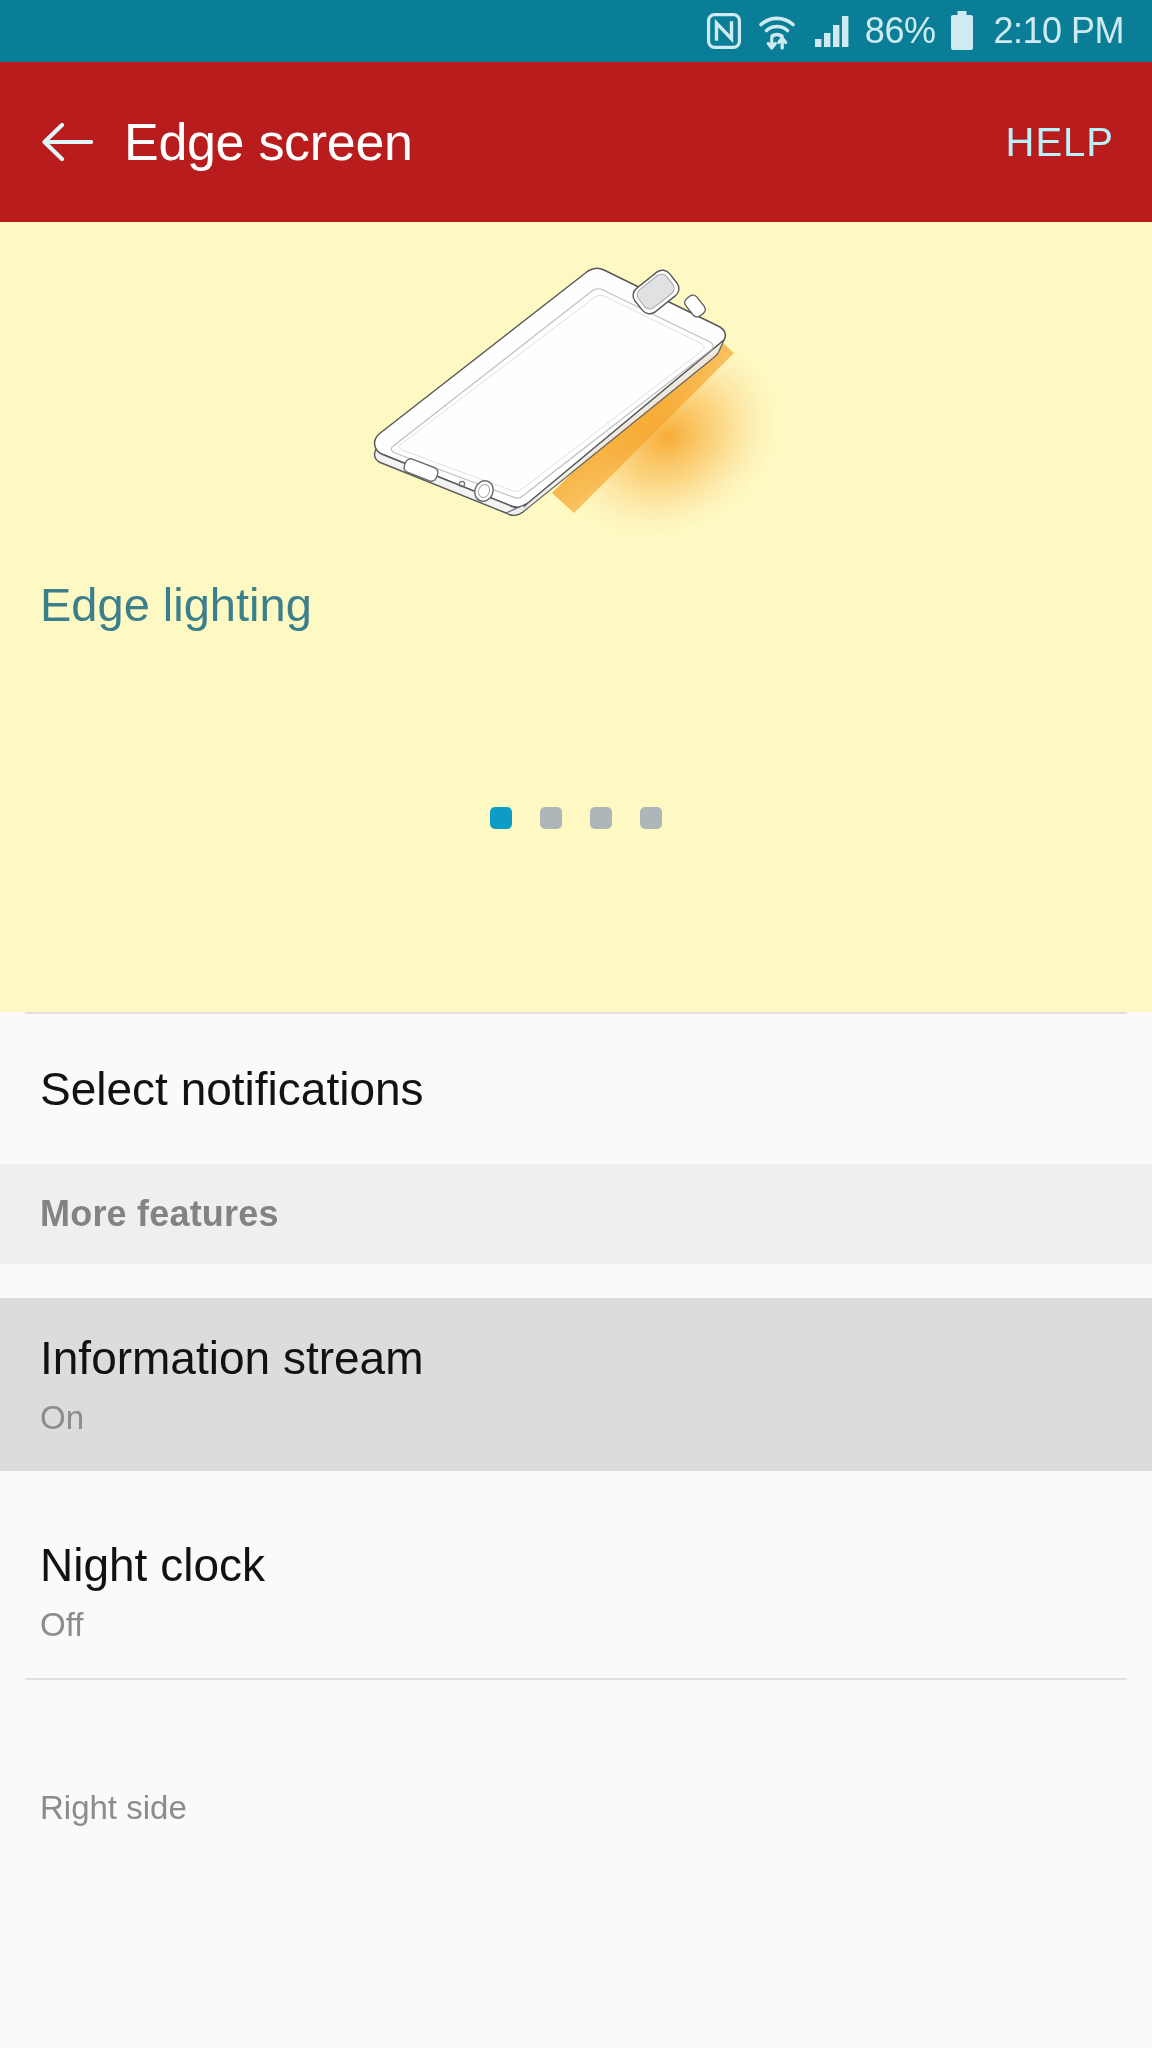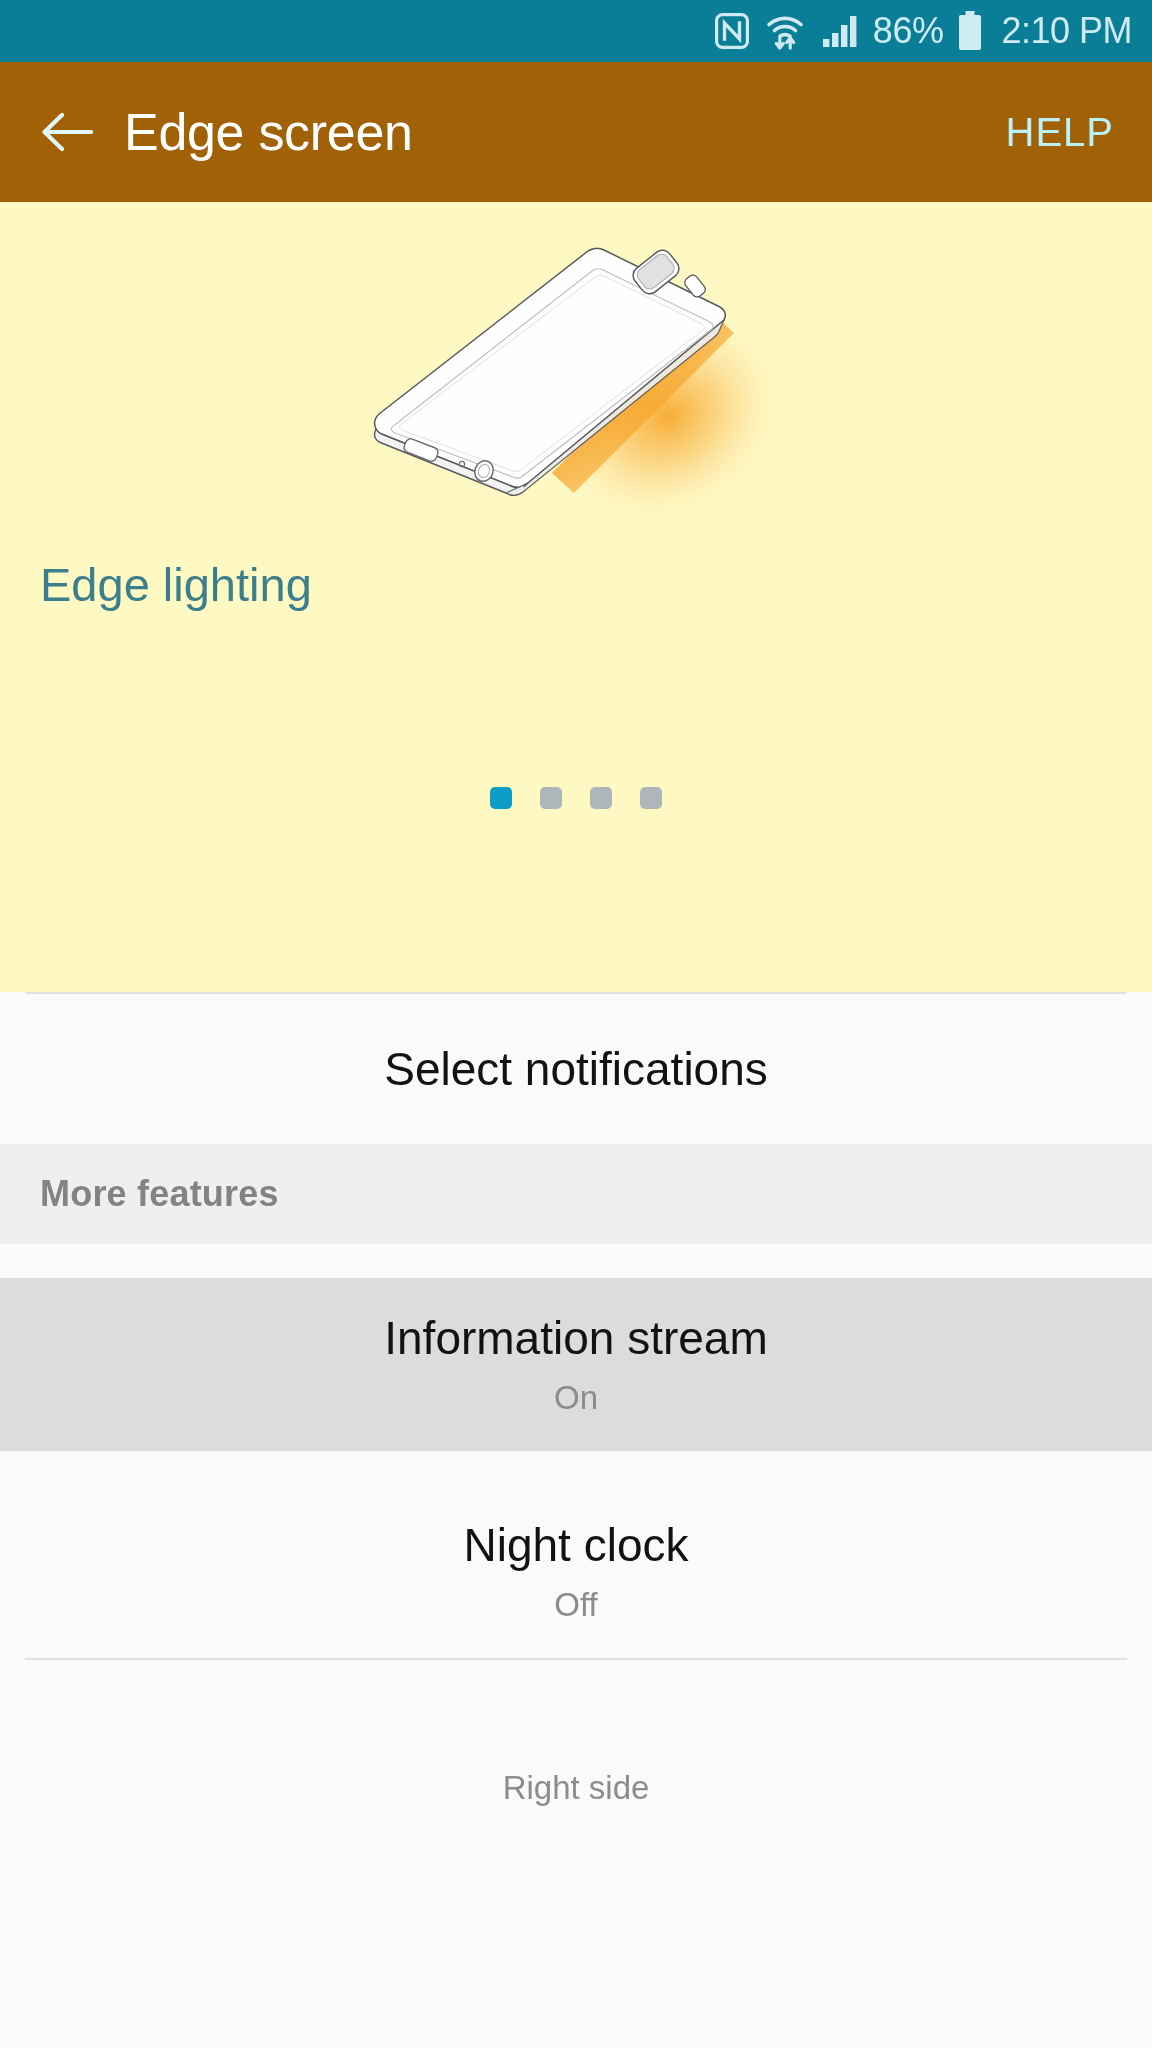--- a/index.html
+++ b/index.html
@@ -8,38 +8,38 @@
     background:#FAFAFA;
     font-family:"Liberation Sans", sans-serif;
     overflow:hidden;
   }
   .screen { position:relative; width:1152px; height:2048px; background:#FAFAFA; }
 
   
   .status-bar {
     height:62px; background:#0A7E97;
     display:flex; align-items:center; justify-content:flex-end;
-    padding-right:20px; gap:14px;
+    padding-right:28px; gap:14px;
   }
   .status-icons { display:flex; align-items:center; gap:16px; }
   .icon-nfc { width:34px; height:36px; display:block; }
   .icon-wifi { width:40px; height:38px; display:block; }
   .icon-signal { width:38px; height:36px; display:block; }
   .battery-pct {
     color:#CFEAF0; font-size:36px; letter-spacing:-0.5px;
     font-family:"Liberation Sans", sans-serif;
   }
   .icon-battery { width:26px; height:40px; display:block; }
   .status-time {
     color:#CFEAF0; font-size:36px; letter-spacing:-0.5px; margin-left:4px;
   }
 
   
   .action-bar {
-    height:140px; background:#a16207;
+    height:160px; background:#b91c1c;
     display:flex; align-items:center; padding:0 24px 0 36px;
   }
   .back-btn {
     width:62px; height:62px; display:flex; align-items:center; justify-content:center;
     flex:none; cursor:pointer;
   }
   .icon-back { width:52px; height:42px; display:block; }
   .ab-title {
     color:#FFFFFF; font-size:52px; font-weight:400;
     margin-left:26px; white-space:nowrap; letter-spacing:-0.3px;
@@ -75,21 +75,21 @@
   }
   .dot { width:22px; height:22px; border-radius:5px; background:#AFB6BA; }
   .dot.active { background:#0C9CC6; }
 
   
   .divider { height:2px; background:#E0E0E0; margin:0 25px; }
 
   .list-row {
     position:relative; padding:0 40px;
     display:flex; flex-direction:column; justify-content:center;
-    background:#FAFAFA; cursor:pointer;align-items:center;
+    background:#FAFAFA; cursor:pointer;
   }
   .list-row.single { height:150px; }
   .list-row.dual { height:173px;margin-top:34px; }
   .list-row.pressed { background:#DCDCDC; }
   .row-title { font-size:46px; color:#121212; font-weight:400; line-height:1.1; }
   .row-sub { font-size:33px; color:#8C8C8C; margin-top:16px; line-height:1.1; }
 
   .section-header {
     height:100px; background:#EFEFEF;
     display:flex; align-items:center; padding:0 40px;

